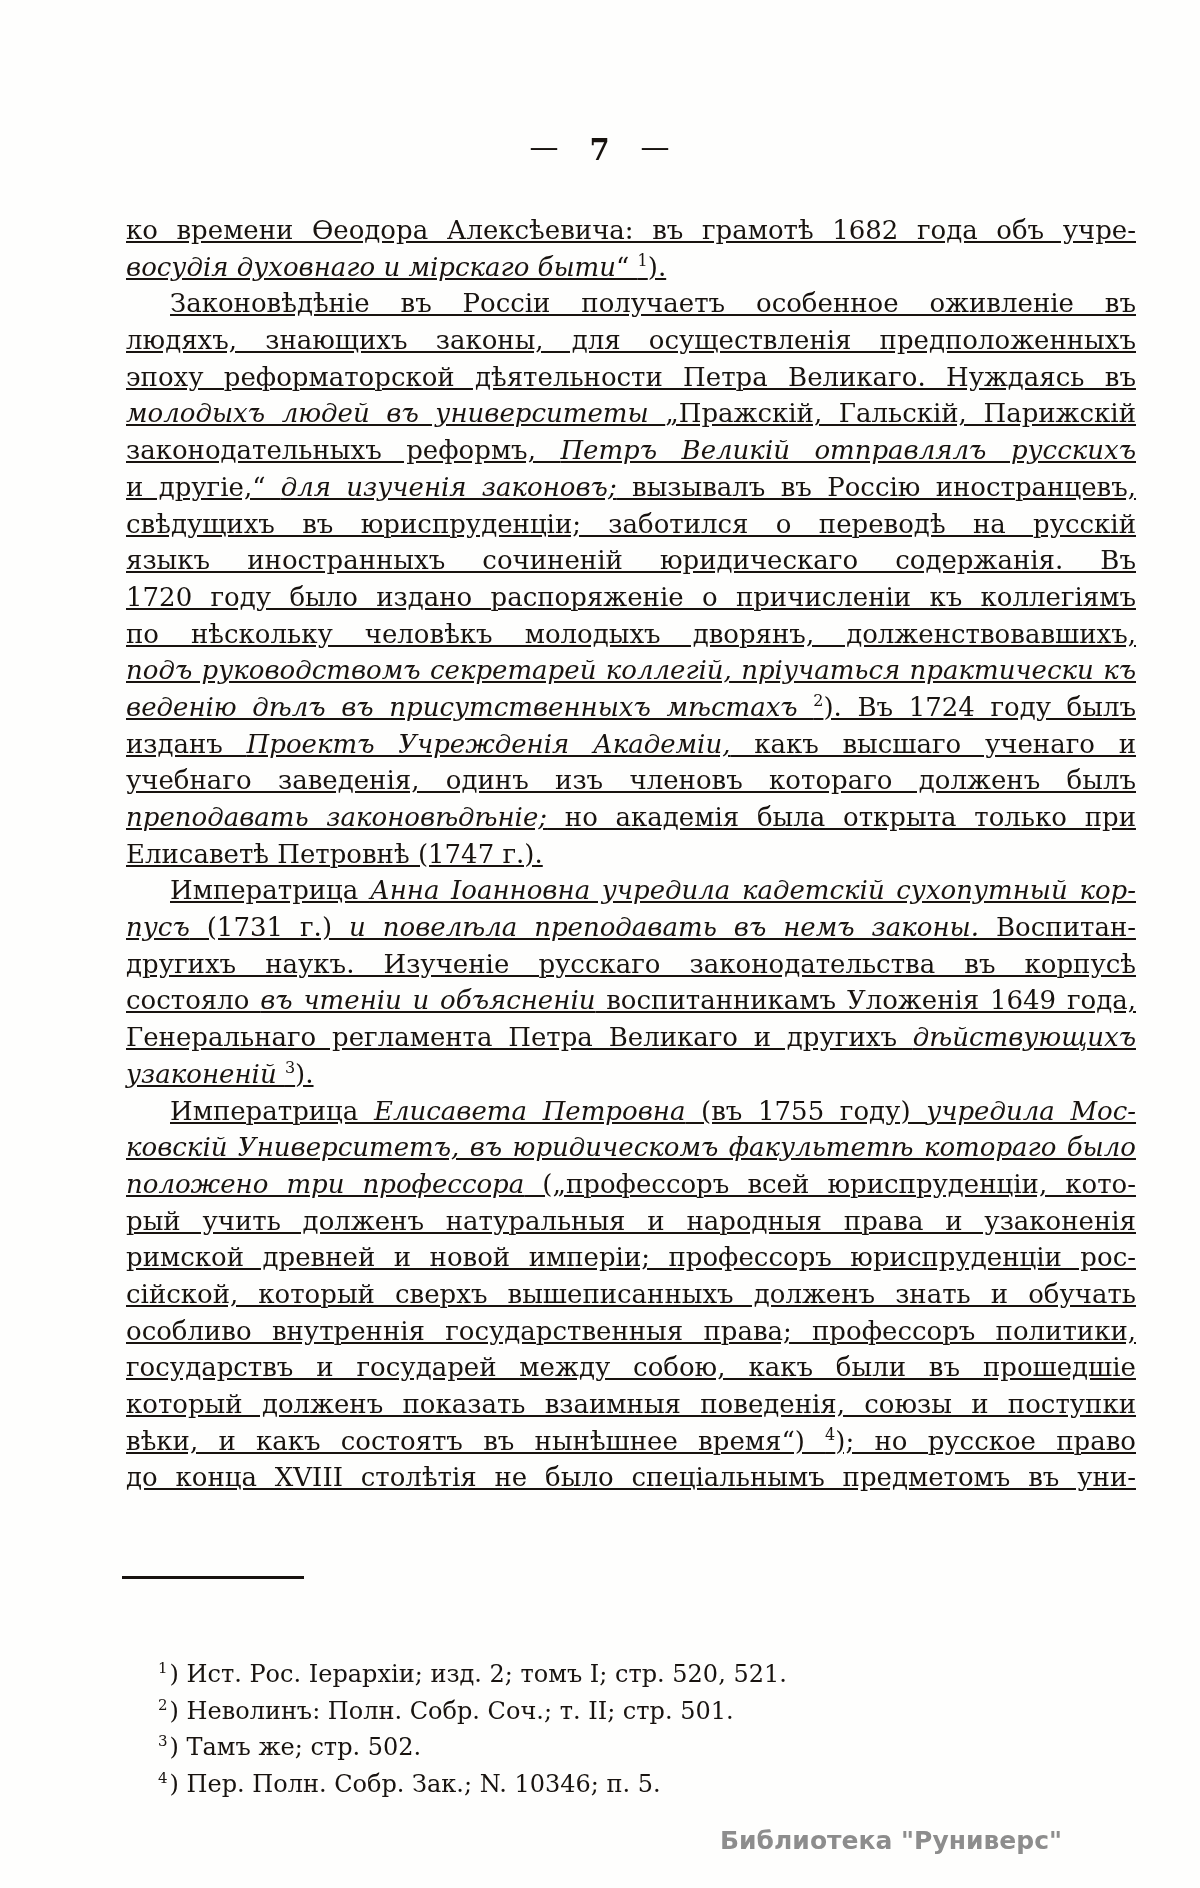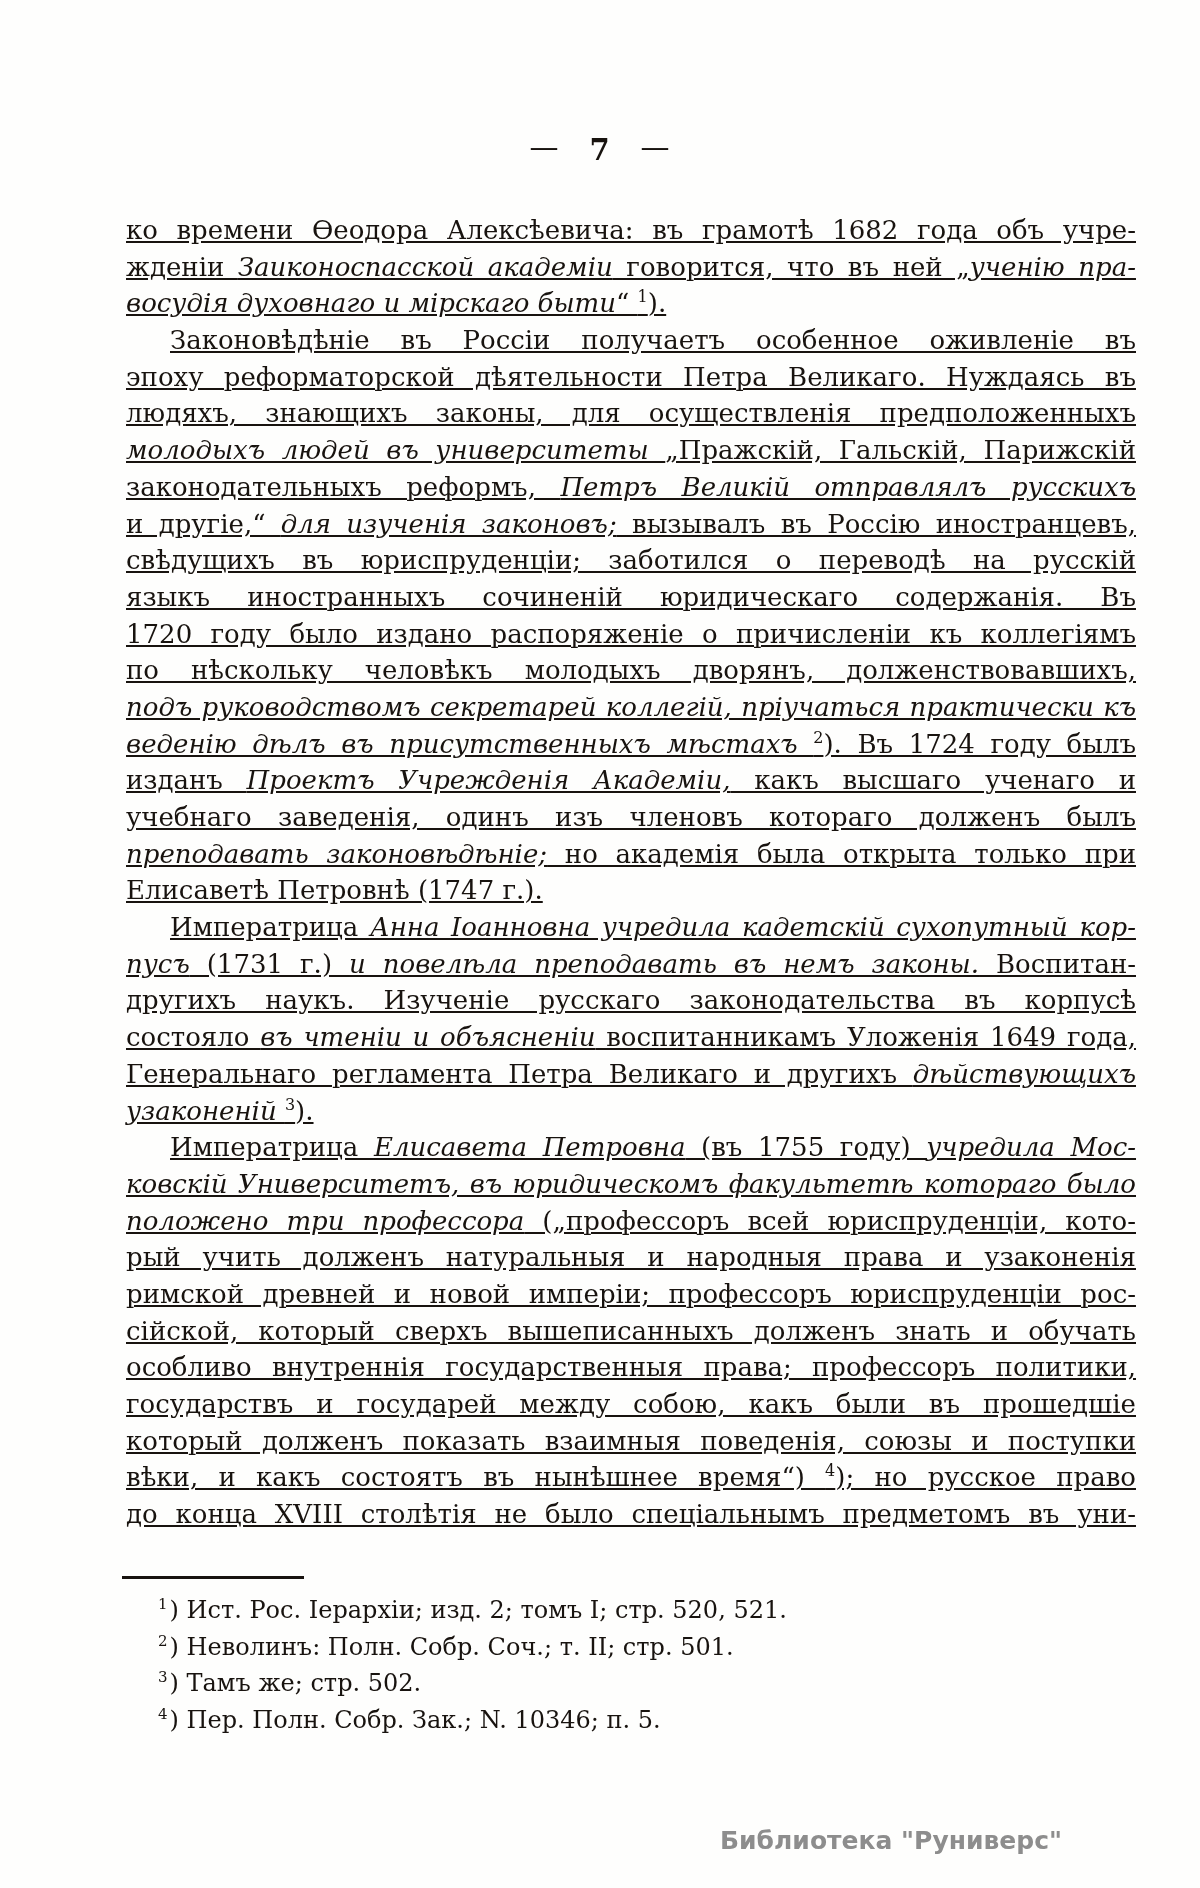--- a/index.html
+++ b/index.html
@@ -51,21 +51,21 @@
     position: absolute;
     left: 122px;
     top: 1576px;
     width: 182px;
     height: 3px;
     background: #18130f;
   }
   .footnotes {
     position: absolute;
     left: 126px;
-    top: 1592px;
+    top: 1656px;
     width: 1010px;
     font-size: 24px;
     line-height: 36.6px;
   }
   .fline { padding-left: 32px; text-align: left; }
   .fline sup { font-size: 15px; margin-right: 2px; }
   .watermark {
     position: absolute;
     top: 1826px;
     left: 0;
@@ -81,25 +81,24 @@
 <body>
 
 <div class="page">
 
   <div class="pageno">
     <span class="dash">—</span><span class="num">7</span><span class="dash">—</span>
   </div>
 
   <div class="bodytext">
       <div class="line"><span>ко времени Ѳеодора Алексѣевича: въ грамотѣ 1682 года объ учре-</span></div>
-      <div class="line"><span>жденіи </span><span class="it">Заиконоспасской академіи</span><span> говорится, что въ ней „</span><span class="it">ученію пра-</span></div>
       <div class="line left"><span class="it">восудія духовнаго и мірскаго быти</span><span>“ </span><sup>1</sup><span>).</span></div>
       <div class="line indent"><span>Законовѣдѣніе въ Россіи получаетъ особенное оживленіе въ</span></div>
+      <div class="line"><span>людяхъ, знающихъ законы, для осуществленія предположенныхъ</span></div>
       <div class="line"><span>эпоху реформаторской дѣятельности Петра Великаго. Нуждаясь въ</span></div>
-      <div class="line"><span>людяхъ, знающихъ законы, для осуществленія предположенныхъ</span></div>
       <div class="line"><span class="it">молодыхъ людей въ университеты </span><span>„Пражскій, Гальскій, Парижскій</span></div>
       <div class="line"><span>законодательныхъ реформъ, </span><span class="it">Петръ Великій отправлялъ русскихъ</span></div>
       <div class="line"><span>и другіе,“ </span><span class="it">для изученія законовъ;</span><span> вызывалъ въ Россію иностранцевъ,</span></div>
       <div class="line"><span>свѣдущихъ въ юриспруденціи; заботился о переводѣ на русскій</span></div>
       <div class="line"><span>языкъ иностранныхъ сочиненій юридическаго содержанія. Въ</span></div>
       <div class="line"><span>1720 году было издано распоряженіе о причисленіи къ коллегіямъ</span></div>
       <div class="line"><span>по нѣскольку человѣкъ молодыхъ дворянъ, долженствовавшихъ,</span></div>
       <div class="line"><span class="it">подъ руководствомъ секретарей коллегій, пріучаться практически къ</span></div>
       <div class="line"><span class="it">веденію дѣлъ въ присутственныхъ мѣстахъ </span><sup>2</sup><span>). Въ 1724 году былъ</span></div>
       <div class="line"><span>изданъ </span><span class="it">Проектъ Учрежденія Академіи,</span><span> какъ высшаго ученаго и</span></div>

